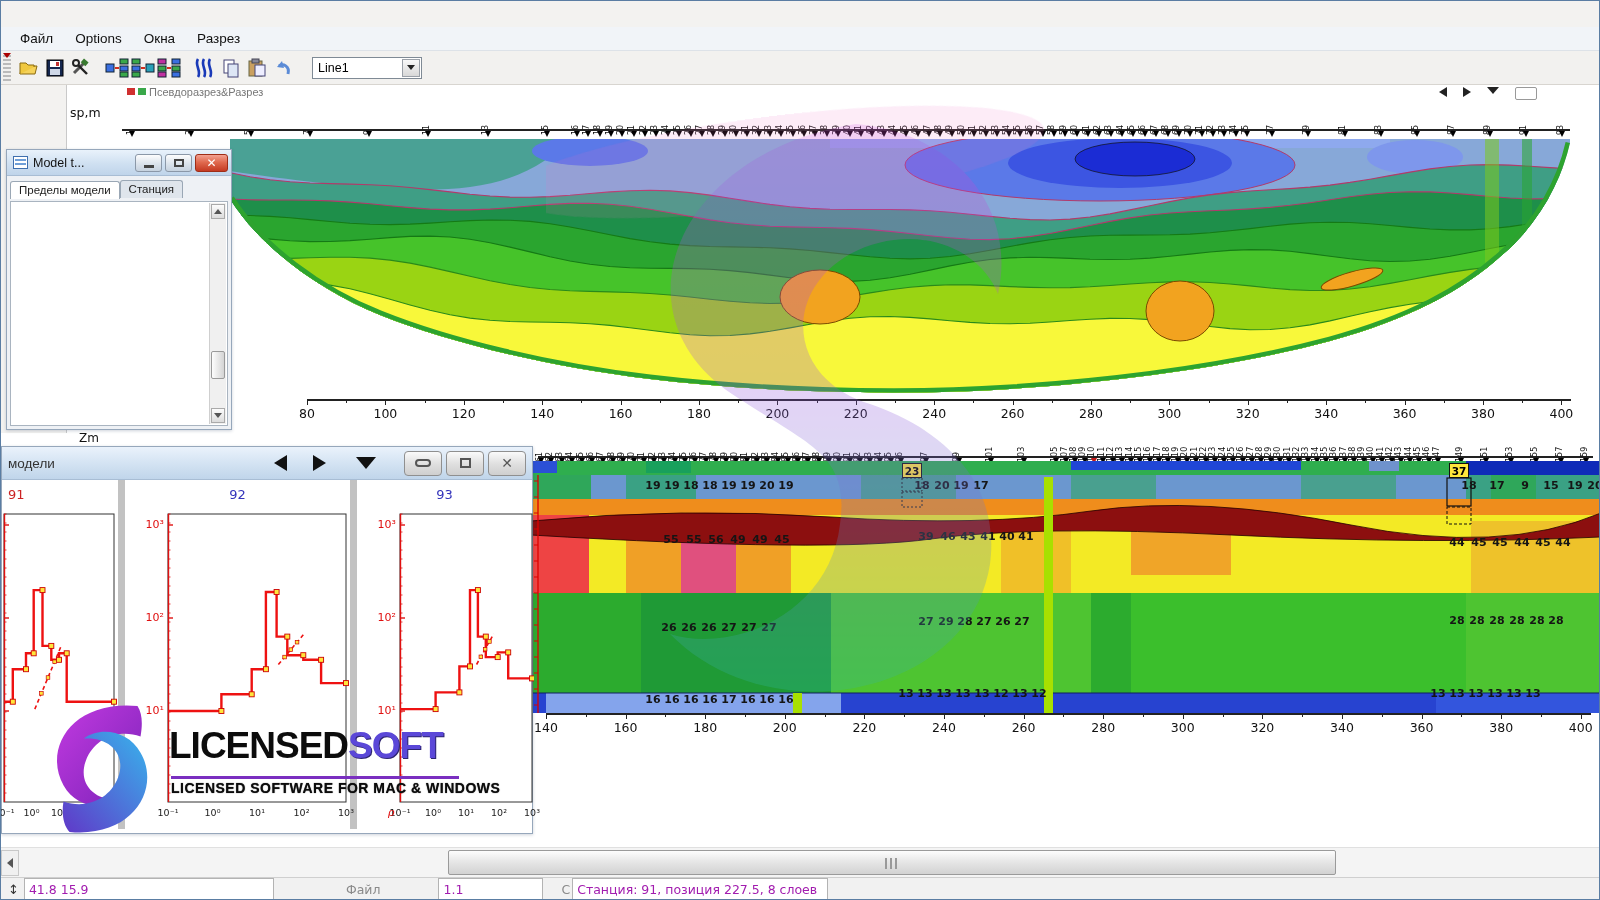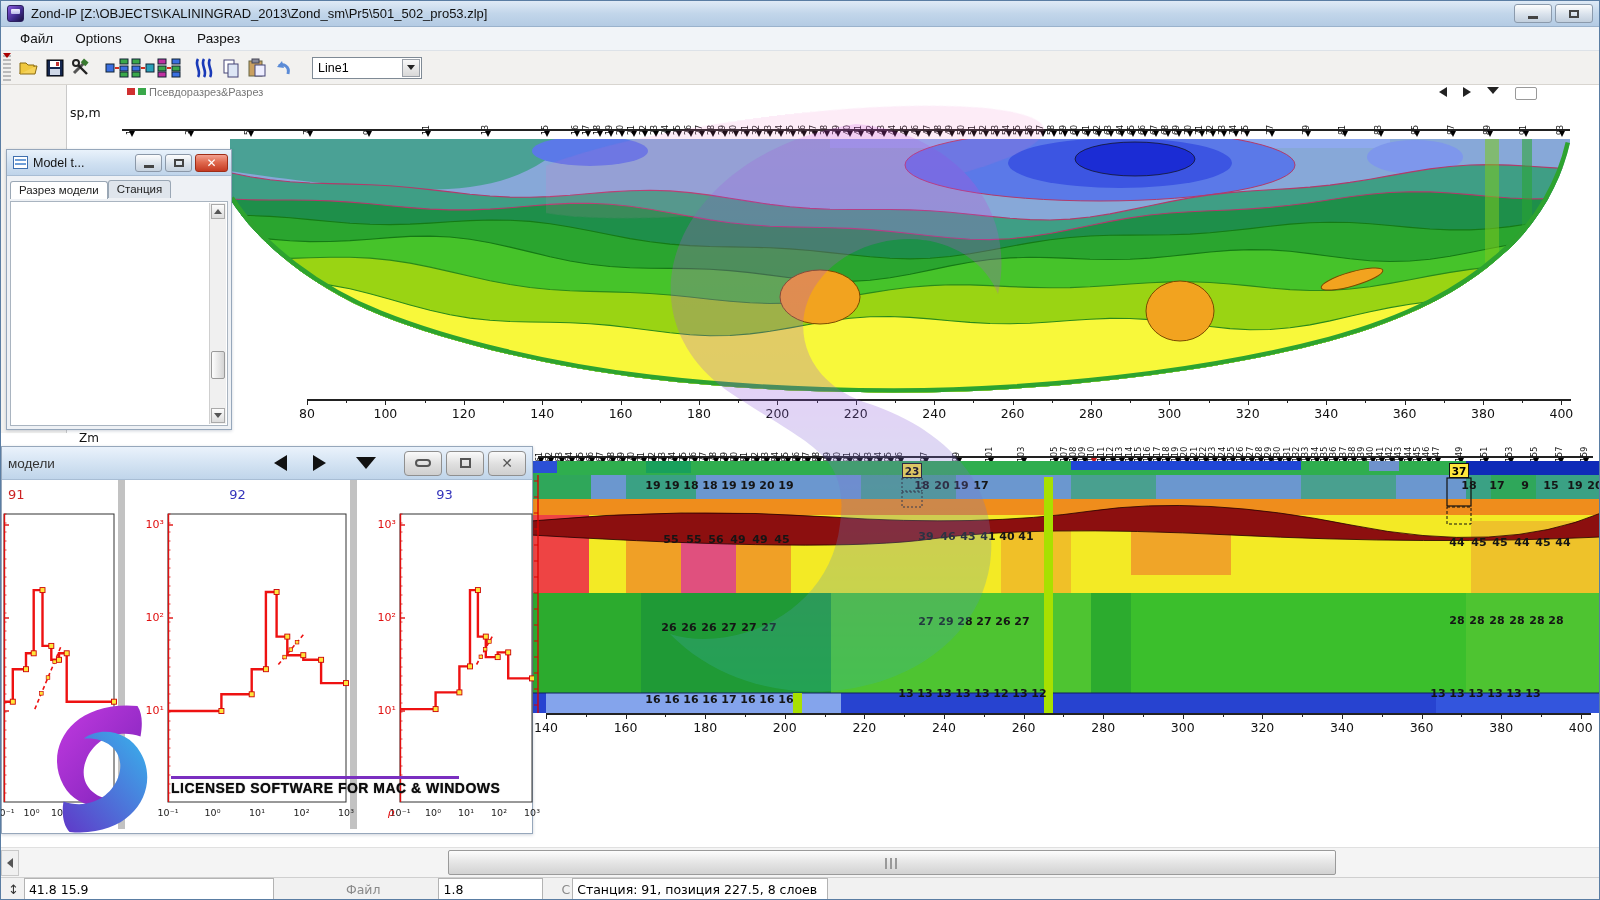--- a/index.html
+++ b/index.html
@@ -114,21 +114,21 @@
   .hs-btn { position:absolute; left:0; top:2px; width:18px; height:26px; background:#f0f0f0; border:1px solid #c8c8c8;
     display:flex; align-items:center; justify-content:center; }
   .hs-tri { width:0;height:0;border-top:5px solid transparent;border-bottom:5px solid transparent;border-right:6px solid #555; }
   .hs-thumb { position:absolute; left:447px; top:2px; width:888px; height:25px; border:1px solid #9a9a9a; border-radius:2px;
     background:linear-gradient(#fdfdfd,#e7e7e7 45%,#d2d2d2); }
   .hs-grip { position:absolute; left:50%; top:7px; width:14px; height:11px; transform:translateX(-50%);
     background:repeating-linear-gradient(90deg,#999 0 2px,transparent 2px 5px); }
   #statusbar { left:0; top:876px; width:1600px; height:24px; background:#f1f1f1; border-top:1px solid #cfcfcf;
     display:flex; align-items:center; }
   .sb-field { height:23px; background:#fff; border:1px solid #b3b3b3; font:12.5px "DejaVu Sans",sans-serif;
-    color:#000000; display:flex; align-items:center; padding-left:4px; }
+    color:#a21caf; display:flex; align-items:center; padding-left:4px; }
   .sb-label { font:12.5px "DejaVu Sans",sans-serif; color:#8a8a8a; }
   .sb-icon { font:13px "DejaVu Sans",sans-serif; color:#333; margin:0 5px 0 7px; }
 
   
   .wm { pointer-events:none; }
   #site-wm { left:880px; top:728px; width:660px; font:bold 62px "Liberation Sans",sans-serif; color:#fff;
     letter-spacing:1px; opacity:.96;
     text-shadow:0 0 2px #222, 2px 2px 3px #444, -1px -1px 2px #444, 1px -1px 2px #444, -1px 1px 2px #444; }
   #brand-wm { left:40px; top:697px; width:490px; height:145px; }
   #brand-text1 { position:absolute; left:128px; top:27px; font:900 37px "Liberation Sans",sans-serif;
@@ -136,31 +136,20 @@
   #brand-text1 .accent { color:#5b48d8; text-shadow:1px 1px 0 #2d2470; }
   #brand-tag { position:absolute; left:130px; top:82px; font:800 14px "Liberation Sans",sans-serif; color:#0c0c0c;
     letter-spacing:.5px; text-shadow:0 0 1px #333; }
   #brand-rule { position:absolute; left:130px; top:78px; width:288px; height:3px; background:#7a2fc0; }
 </style>
 </head>
 <body>
 
 <div id="screen">
 
-  <div id="titlebar" class="abs">
-    <div class="app-icon"></div>
-    <span class="title-text">Zond-IP [Z:\OBJECTS\KALININGRAD_2013\Zond_sm\Pr5\501_502_pro53.zlp]</span>
-    <div style="flex:1"></div>
-    <div class="winbtn">
-        <span class="glyph-min"></span>
-      </div>
-    <div class="winbtn" style="margin-right:8px">
-        <span class="glyph-max"></span>
-      </div>
-  </div>
 
   <div id="menubar" class="abs">
     <span class="menu-item">Файл</span>
     <span class="menu-item">Options</span>
     <span class="menu-item">Окна</span>
     <span class="menu-item">Разрез</span>
   </div>
 
   <div id="toolbar" class="abs">
     <div class="tb-grip"></div>
@@ -879,21 +868,21 @@
           <span class="glyph-min"></span>
         </div>
       <div class="sm-btn" style="width:27px;margin-left:3px">
           <span class="glyph-max"></span>
         </div>
       <div class="sm-btn close-red" style="width:33px;margin-left:3px">
           <span style="font:bold 12px 'DejaVu Sans',sans-serif">✕</span>
         </div>
     </div>
     <div class="tabrow">
-      <span class="tab active">Разрез модели</span>
+      <span class="tab active">Пределы модели</span>
       <span class="tab">Станция</span>
     </div>
     <div id="md-table">
       <div id="md-cells"></div>
       <div class="md-scroll">
         <div class="scr-btn" style="top:1px">
             <div class="scr-tri-u"></div>
           </div>
         <div class="scr-thumb" style="top:148px"></div>
         <div class="scr-btn" style="bottom:1px">
@@ -1124,35 +1113,36 @@
             <stop offset="1" stop-color="#7a22b8"></stop>
           </linearGradient>
         <linearGradient id="lg2" x1="1" y1="0" x2="0" y2="1">
             <stop offset="0" stop-color="#38b4ec"></stop>
             <stop offset="1" stop-color="#6038c8"></stop>
           </linearGradient>
       </defs>
       <path d="M95,8 C30,2 2,50 22,86 C34,108 62,112 78,100 C52,102 36,84 44,62 C52,40 76,30 98,38 C100,26 100,16 95,8 Z" fill="url(#lg1)"></path>
       <path d="M28,132 C92,138 118,88 98,54 C86,32 58,28 42,40 C68,38 84,56 76,78 C68,100 44,110 22,102 C20,114 22,126 28,132 Z" fill="url(#lg2)"></path>
     </svg>
+    <div id="brand-text1"><span>LICENSED</span><span class="accent">SOFT</span></div>
     <div id="brand-rule"></div>
     <div id="brand-tag">LICENSED SOFTWARE FOR MAC &amp; WINDOWS</div>
   </div>
 
   <div id="hscroll" class="abs">
     <div class="hs-btn">
         <div class="hs-tri"></div>
       </div>
     <div class="hs-thumb">
         <div class="hs-grip"></div>
       </div>
   </div>
 
   <div id="statusbar" class="abs">
     <span class="sb-icon">↕</span>
     <div class="sb-field" style="width:250px">41.8 15.9</div>
     <span class="sb-label" style="margin-left:72px">Файл</span>
-    <div class="sb-field" style="width:105px;margin-left:58px">1.8</div>
+    <div class="sb-field" style="width:105px;margin-left:58px">1.1</div>
     <span class="sb-label" style="margin-left:18px">С</span>
     <div class="sb-field" style="width:256px;margin-left:2px">Станция: 91, позиция 227.5, 8 слоев</div>
   </div>
 
 </div>
 
 </body></html>

